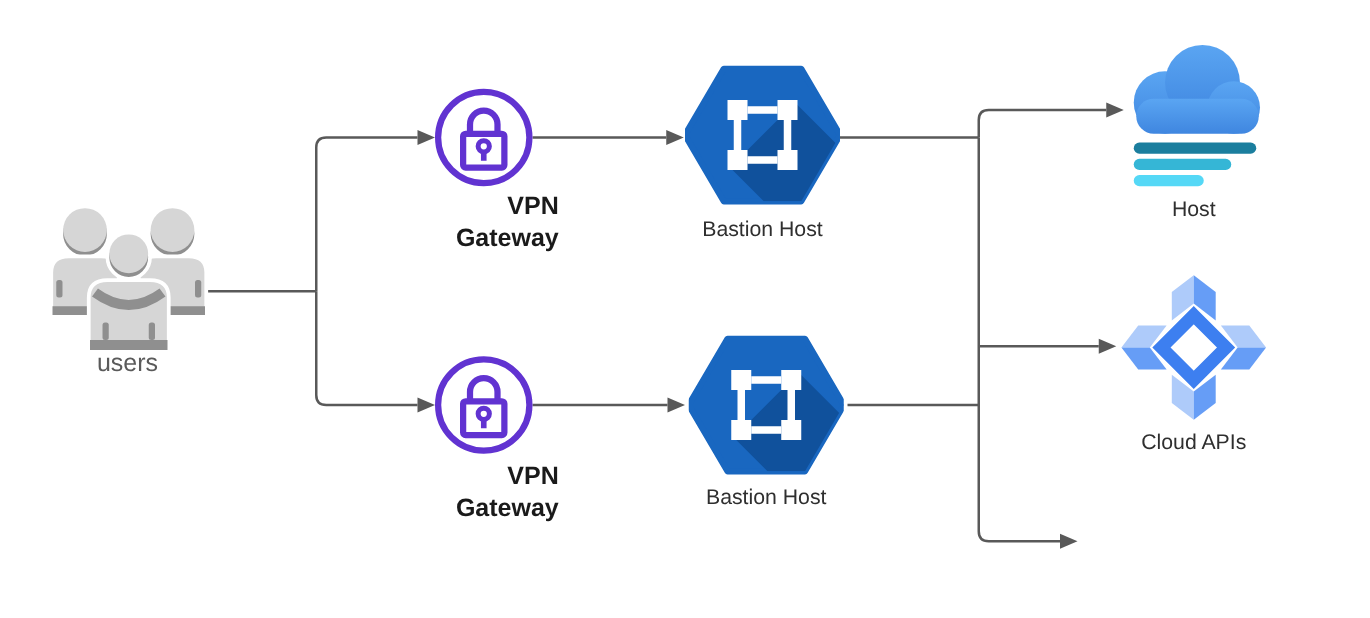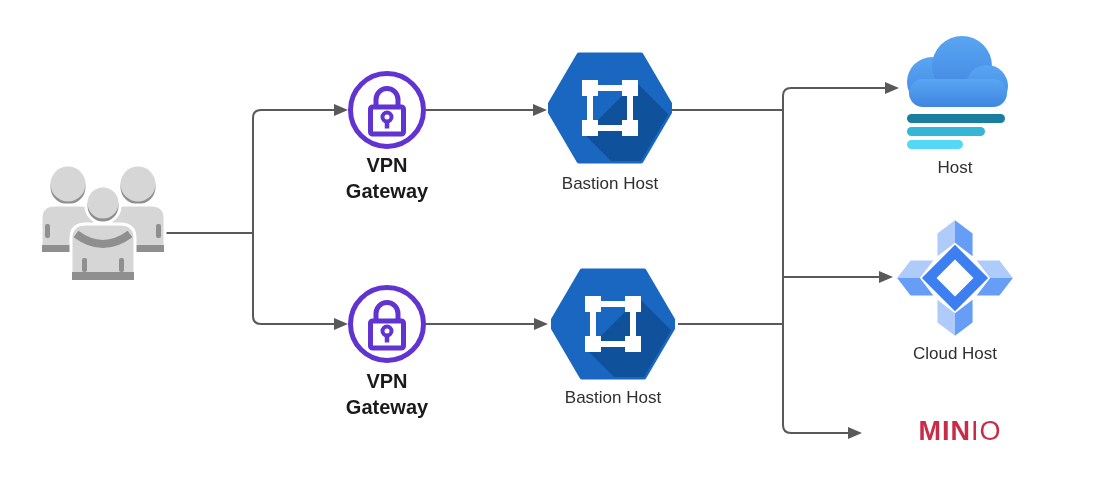--- a/index.html
+++ b/index.html
@@ -4,21 +4,21 @@
 <style>
   html,body{margin:0;padding:0;background:#ffffff;}
   .canvas{
     position:relative;width:1096px;height:494px;background:#ffffff;
     overflow:hidden;font-family:"Liberation Sans",sans-serif;
   }
   .abs{position:absolute;}
   .label{position:absolute;text-align:center;color:#2f2f2f;font-size:17px;line-height:22px;}
   .label-users{color:#5a5a5a;font-size:20px;}
   .label-vpn{font-weight:bold;font-size:20px;line-height:26px;color:#1a1a1a;}
-  .label-vpn span{display:block;}
+  .label-vpn span{display:block;text-align:right;}
   .minio-logo{
     position:absolute;text-align:center;color:#c72c48;font-size:27px;line-height:31px;
     white-space:nowrap;
   }
   .minio-bold{font-weight:900;letter-spacing:1px;}
   .minio-light{font-weight:400;letter-spacing:1px;}
 </style>
 </head>
 <body>
 
@@ -63,20 +63,21 @@
     <rect x="118" y="66" width="5" height="14" rx="2" fill="#8f8f8f"></rect>
 
     <circle cx="65" cy="48" r="17" fill="#8f8f8f" stroke="#ffffff" stroke-width="3"></circle>
     <circle cx="65" cy="45" r="15.5" fill="#d6d6d6"></circle>
     <path d="M33,122 V80 Q33,66 48,66 H82 Q97,66 97,80 V122 Z" fill="#d6d6d6" stroke="#ffffff" stroke-width="3"></path>
     <path d="M38,76 Q65,96 92,76" stroke="#8f8f8f" stroke-width="8" fill="none"></path>
     <rect x="34" y="114" width="62" height="8" fill="#8f8f8f"></rect>
     <rect x="44" y="100" width="5" height="14" rx="2" fill="#8f8f8f"></rect>
     <rect x="81" y="100" width="5" height="14" rx="2" fill="#8f8f8f"></rect>
   </svg>
+  <div class="label label-users" style="left:36px;top:280px;width:132px;">users</div>
 
   <svg class="abs" style="left:347px;top:70px;" width="80" height="80" viewBox="0 0 80 80">
     <circle cx="40" cy="40" r="36.5" fill="#ffffff" stroke="#6133d1" stroke-width="5"></circle>
     <path d="M29,40 V29.5 A11,11 0 0 1 51,29.5 V40" fill="none" stroke="#6133d1" stroke-width="5"></path>
     <rect x="23.5" y="37" width="33" height="27" rx="2" fill="#ffffff" stroke="#6133d1" stroke-width="5"></rect>
     <circle cx="40" cy="47" r="4.5" fill="#ffffff" stroke="#6133d1" stroke-width="4"></circle>
     <line x1="40" y1="51" x2="40" y2="58.5" stroke="#6133d1" stroke-width="4.5"></line>
   </svg>
   <div class="label label-vpn" style="left:327px;top:152px;width:120px;">
     <span>VPN</span>
@@ -165,19 +166,16 @@
     <polygon points="60,116 60,94 77,81 77,103" fill="#669df6"></polygon>
 
     <polygon points="4,60 26,60 39,43 17,43" fill="#aecbfa"></polygon>
     <polygon points="4,60 26,60 39,77 17,77" fill="#669df6"></polygon>
 
     <polygon points="116,60 94,60 81,43 103,43" fill="#aecbfa"></polygon>
     <polygon points="116,60 94,60 81,77 103,77" fill="#669df6"></polygon>
 
     <path d="M60,35 L85,60 L60,85 L35,60 Z" fill="#ffffff" stroke="#3d7ff0" stroke-width="10"></path>
   </svg>
-  <div class="label" style="left:883px;top:343px;width:144px;">Cloud Host</div>
+  <div class="label" style="left:883px;top:343px;width:144px;">Cloud APIs</div>
 
-  <div class="minio-logo" style="left:898px;top:416px;width:124px;">
-    <span class="minio-bold">MIN</span><span class="minio-light">IO</span>
-  </div>
 
 </div>
 
 </body></html>

